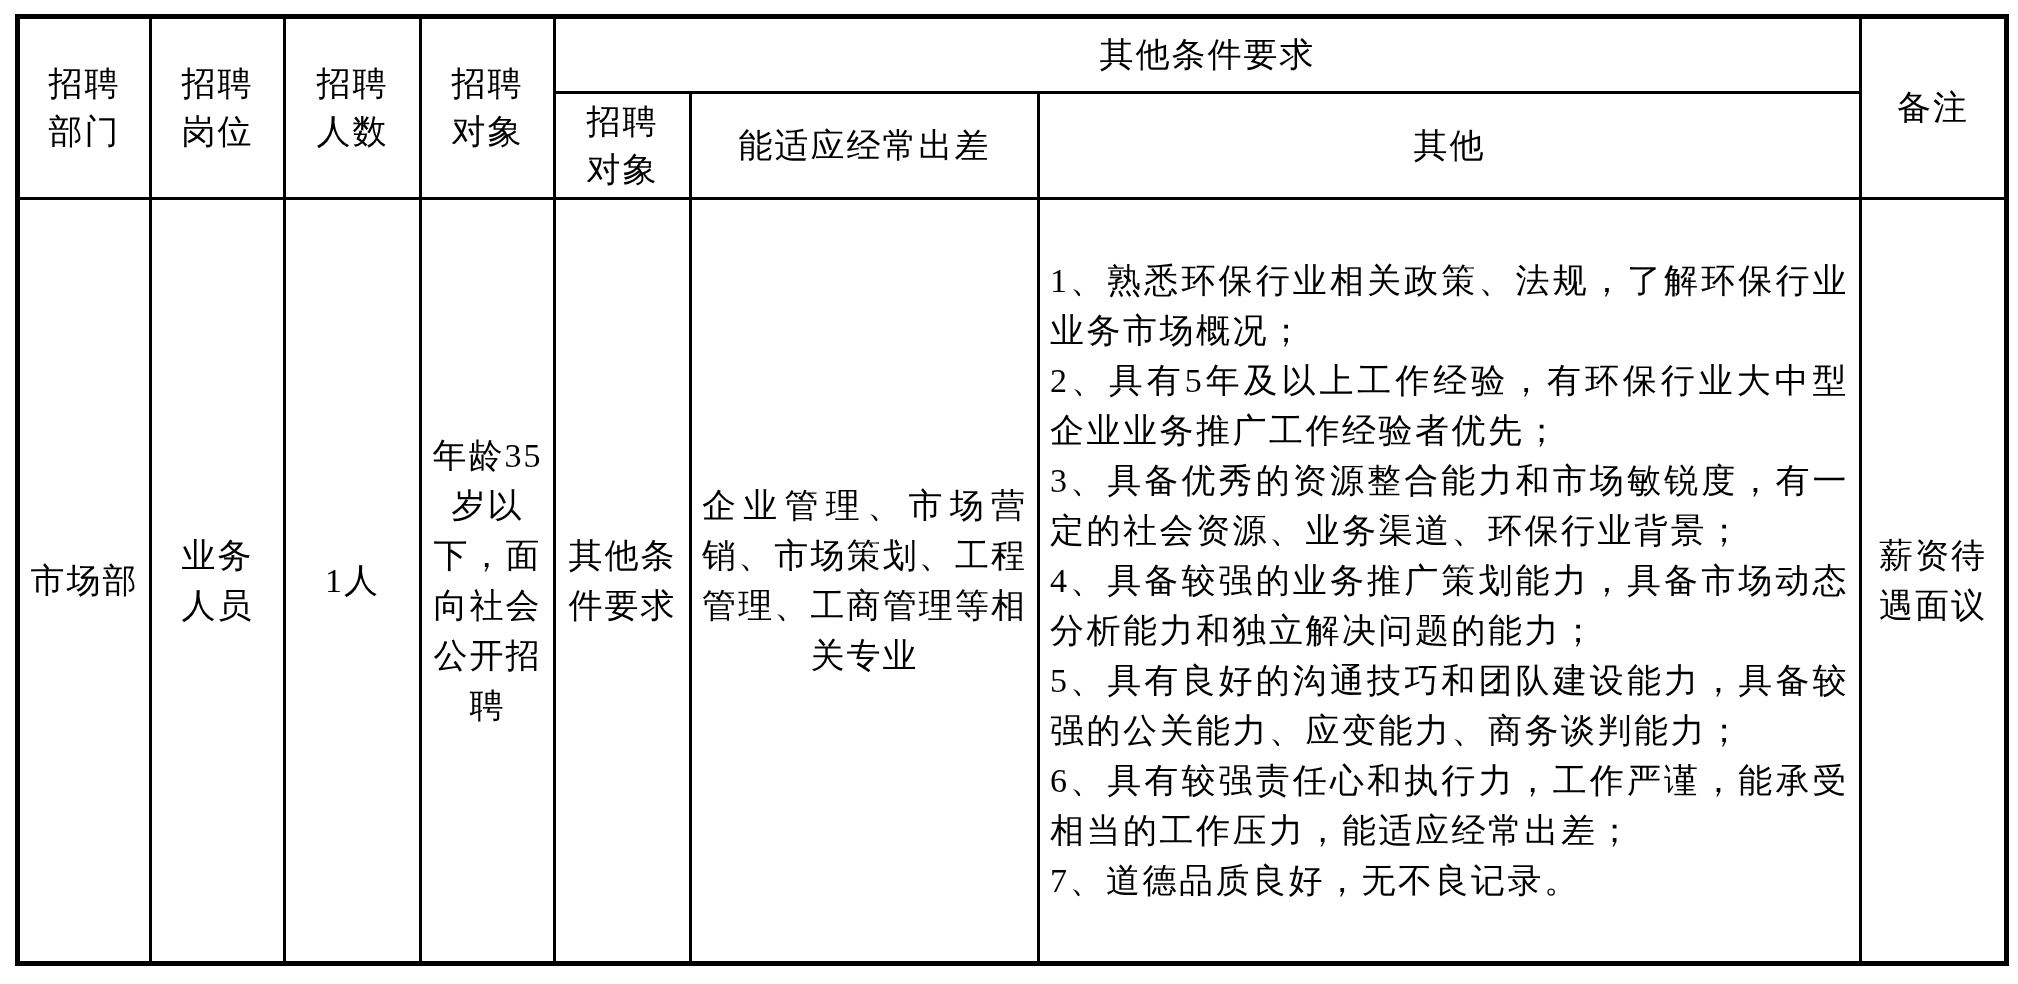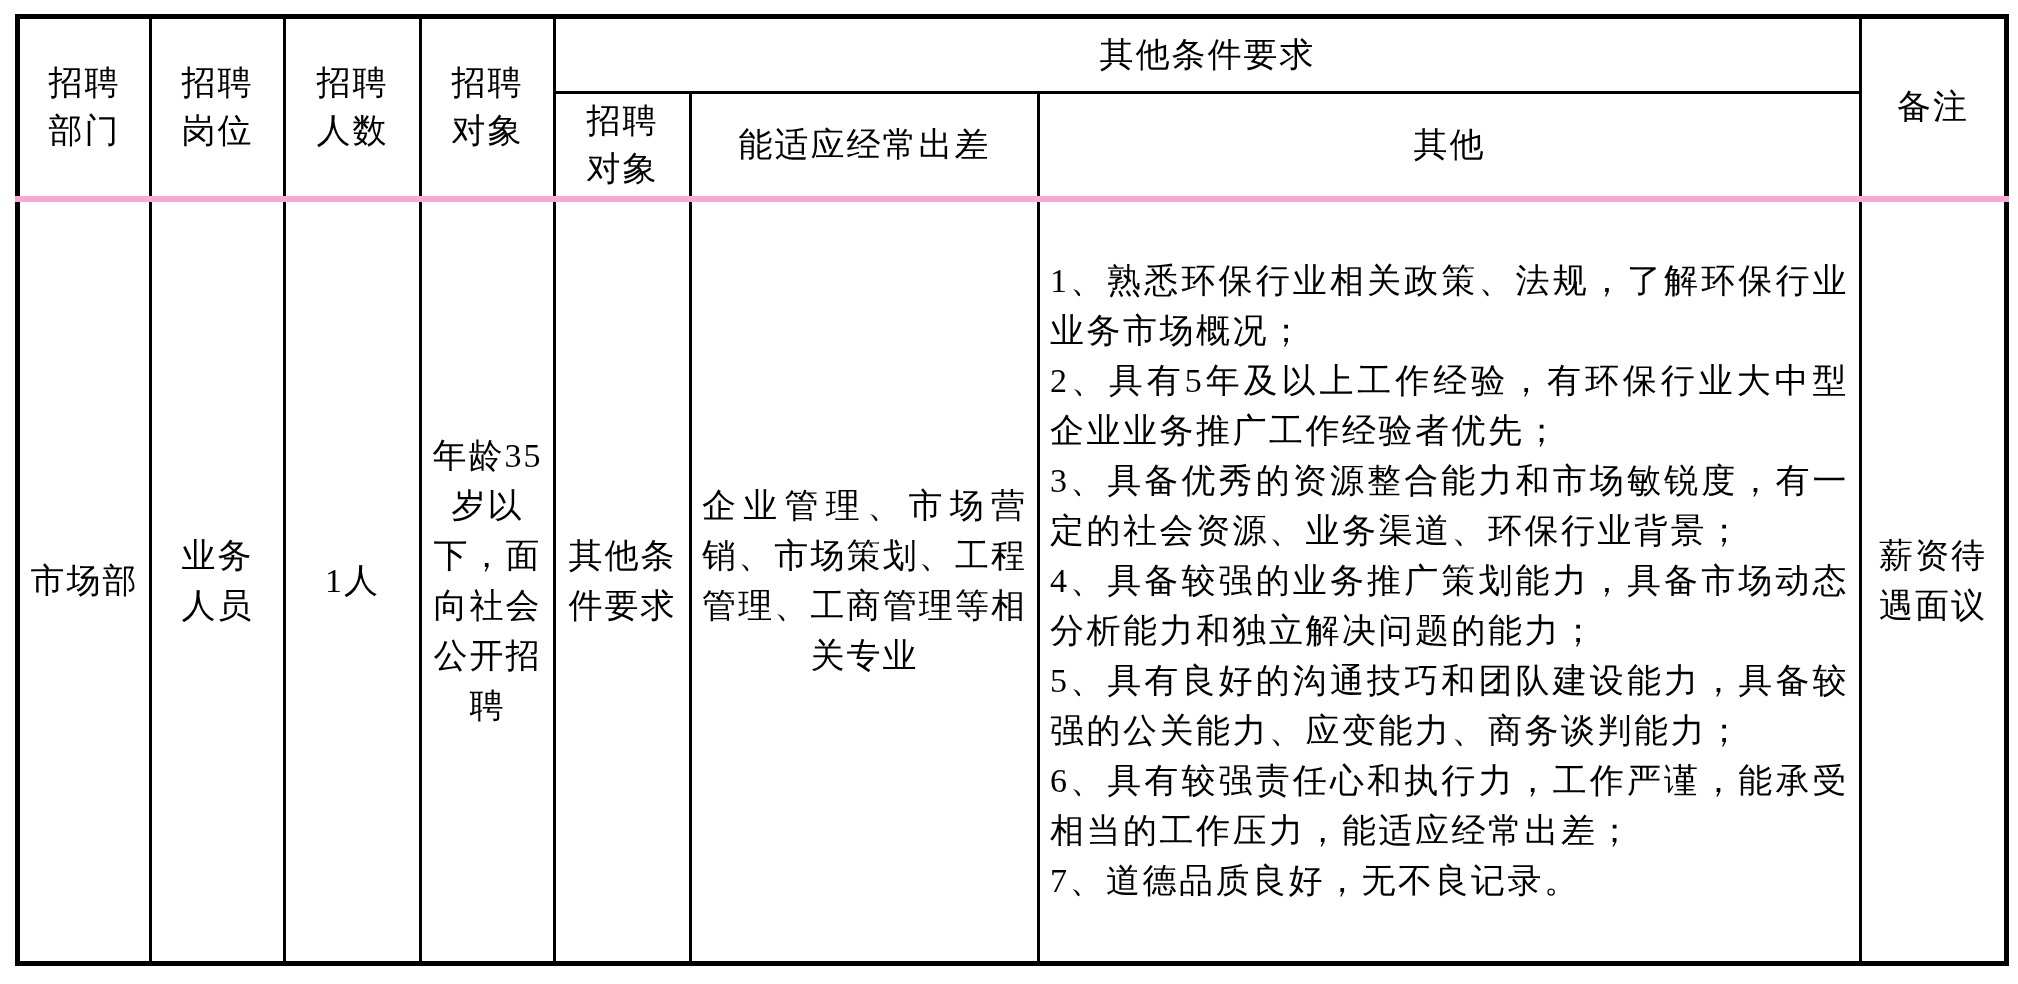--- a/index.html
+++ b/index.html
@@ -34,21 +34,21 @@
     line-height: 50px;
     letter-spacing: 2px;
     text-align: center;
     vertical-align: middle;
     color: #000000;
     box-sizing: border-box;
     overflow: hidden;
     padding: 0;
   }
   
-  tbody td { border-top: 6px solid #f9a8d4; }
+  tbody td { border-top: 3px solid #f9a8d4; }
 
   thead tr.group-row { height: 76px; }
   thead tr.sub-row   { height: 106px; }
   thead th { line-height: 48px; }
 
   .hdr-narrow { padding: 0 20px; }     
   .cell-dept     { padding: 0 6px; }
   .cell-position { padding: 0 16px; }
   .cell-count    { padding: 0 6px; }
   .cell-target   { padding: 0 5px; }

